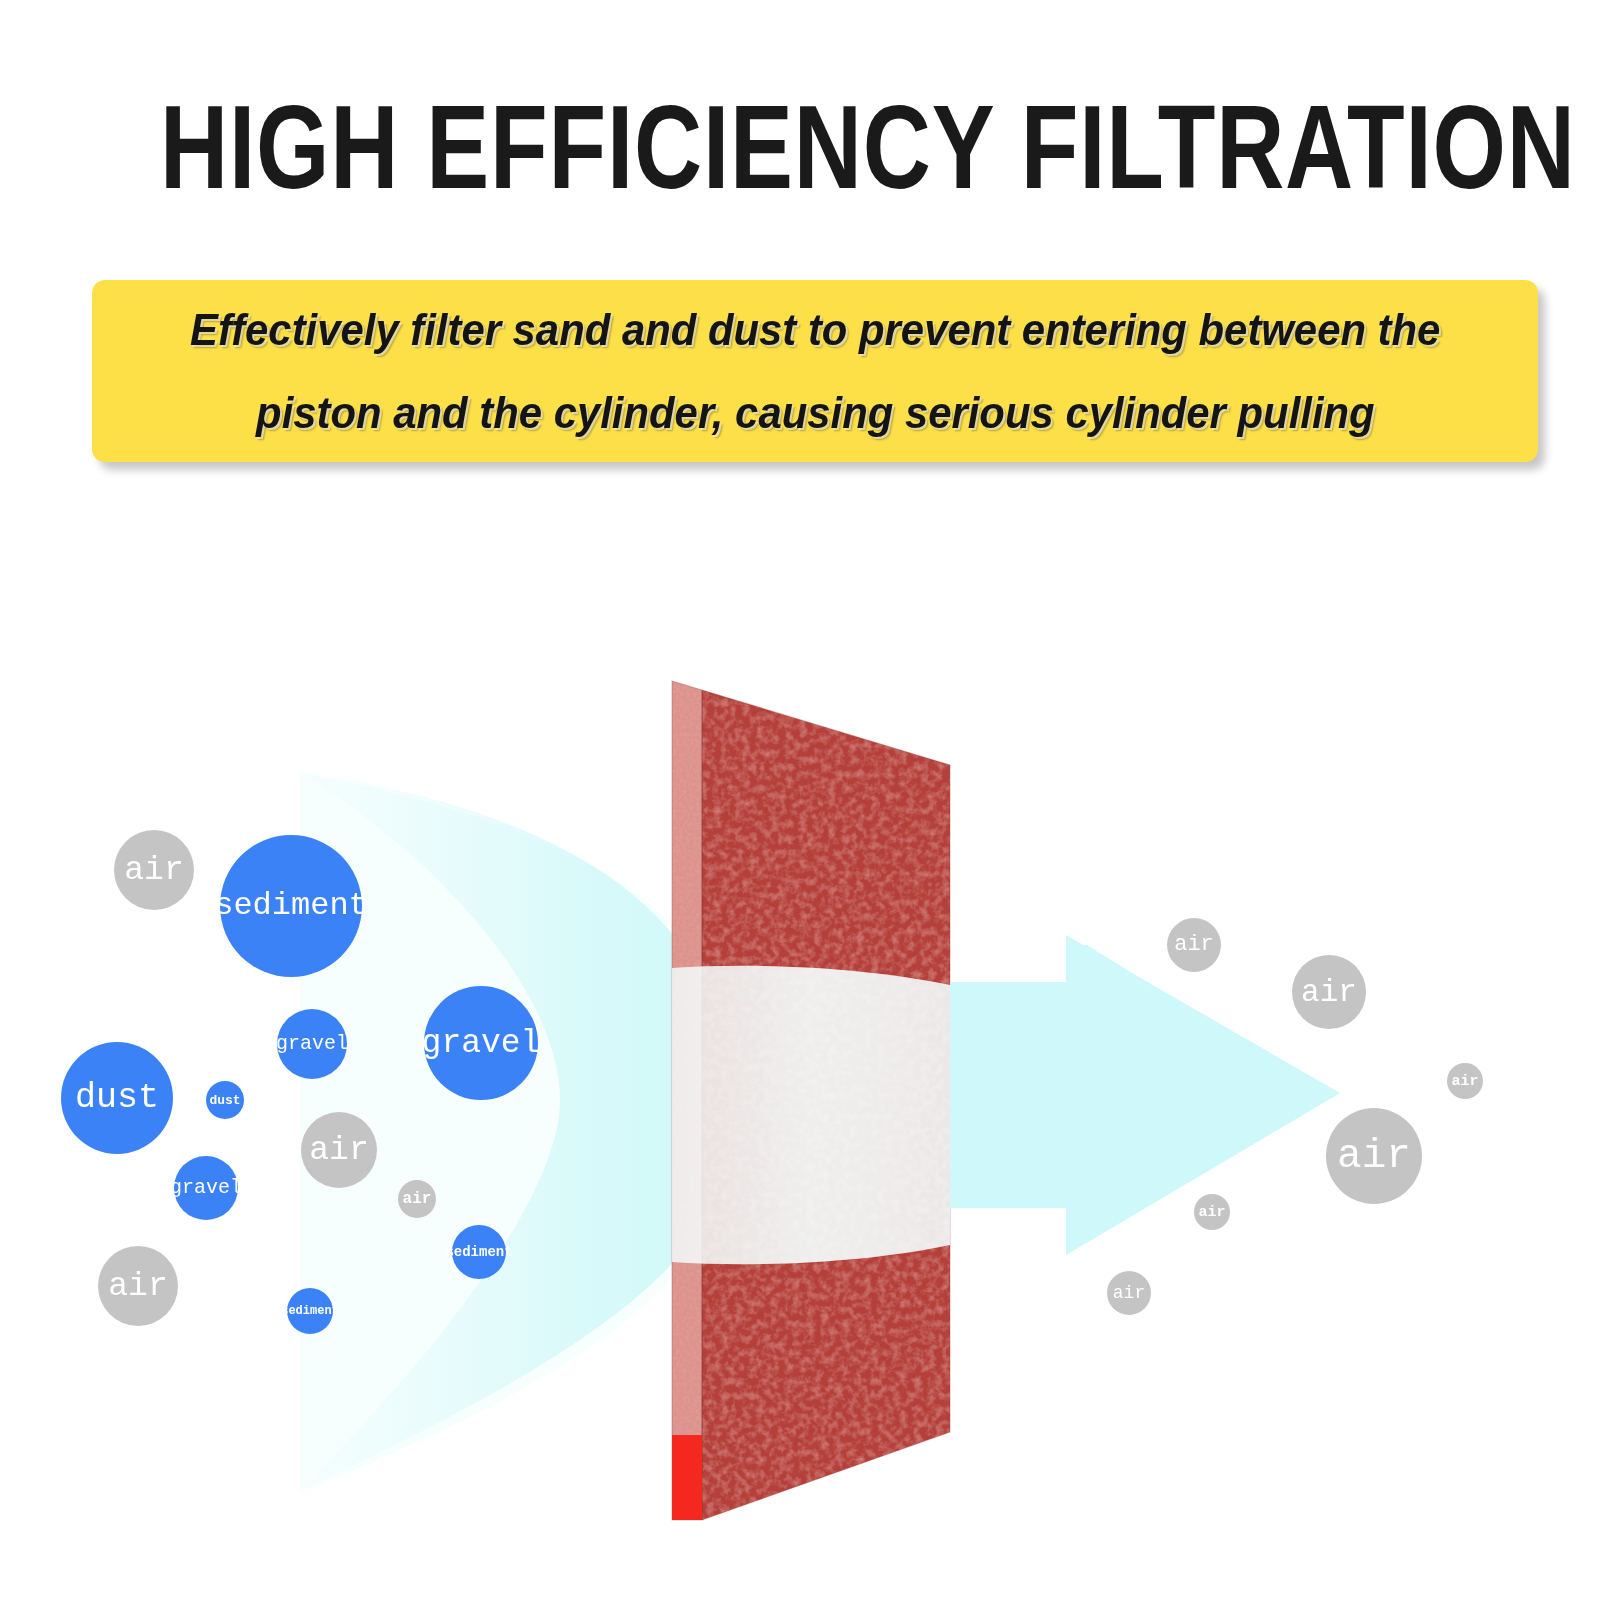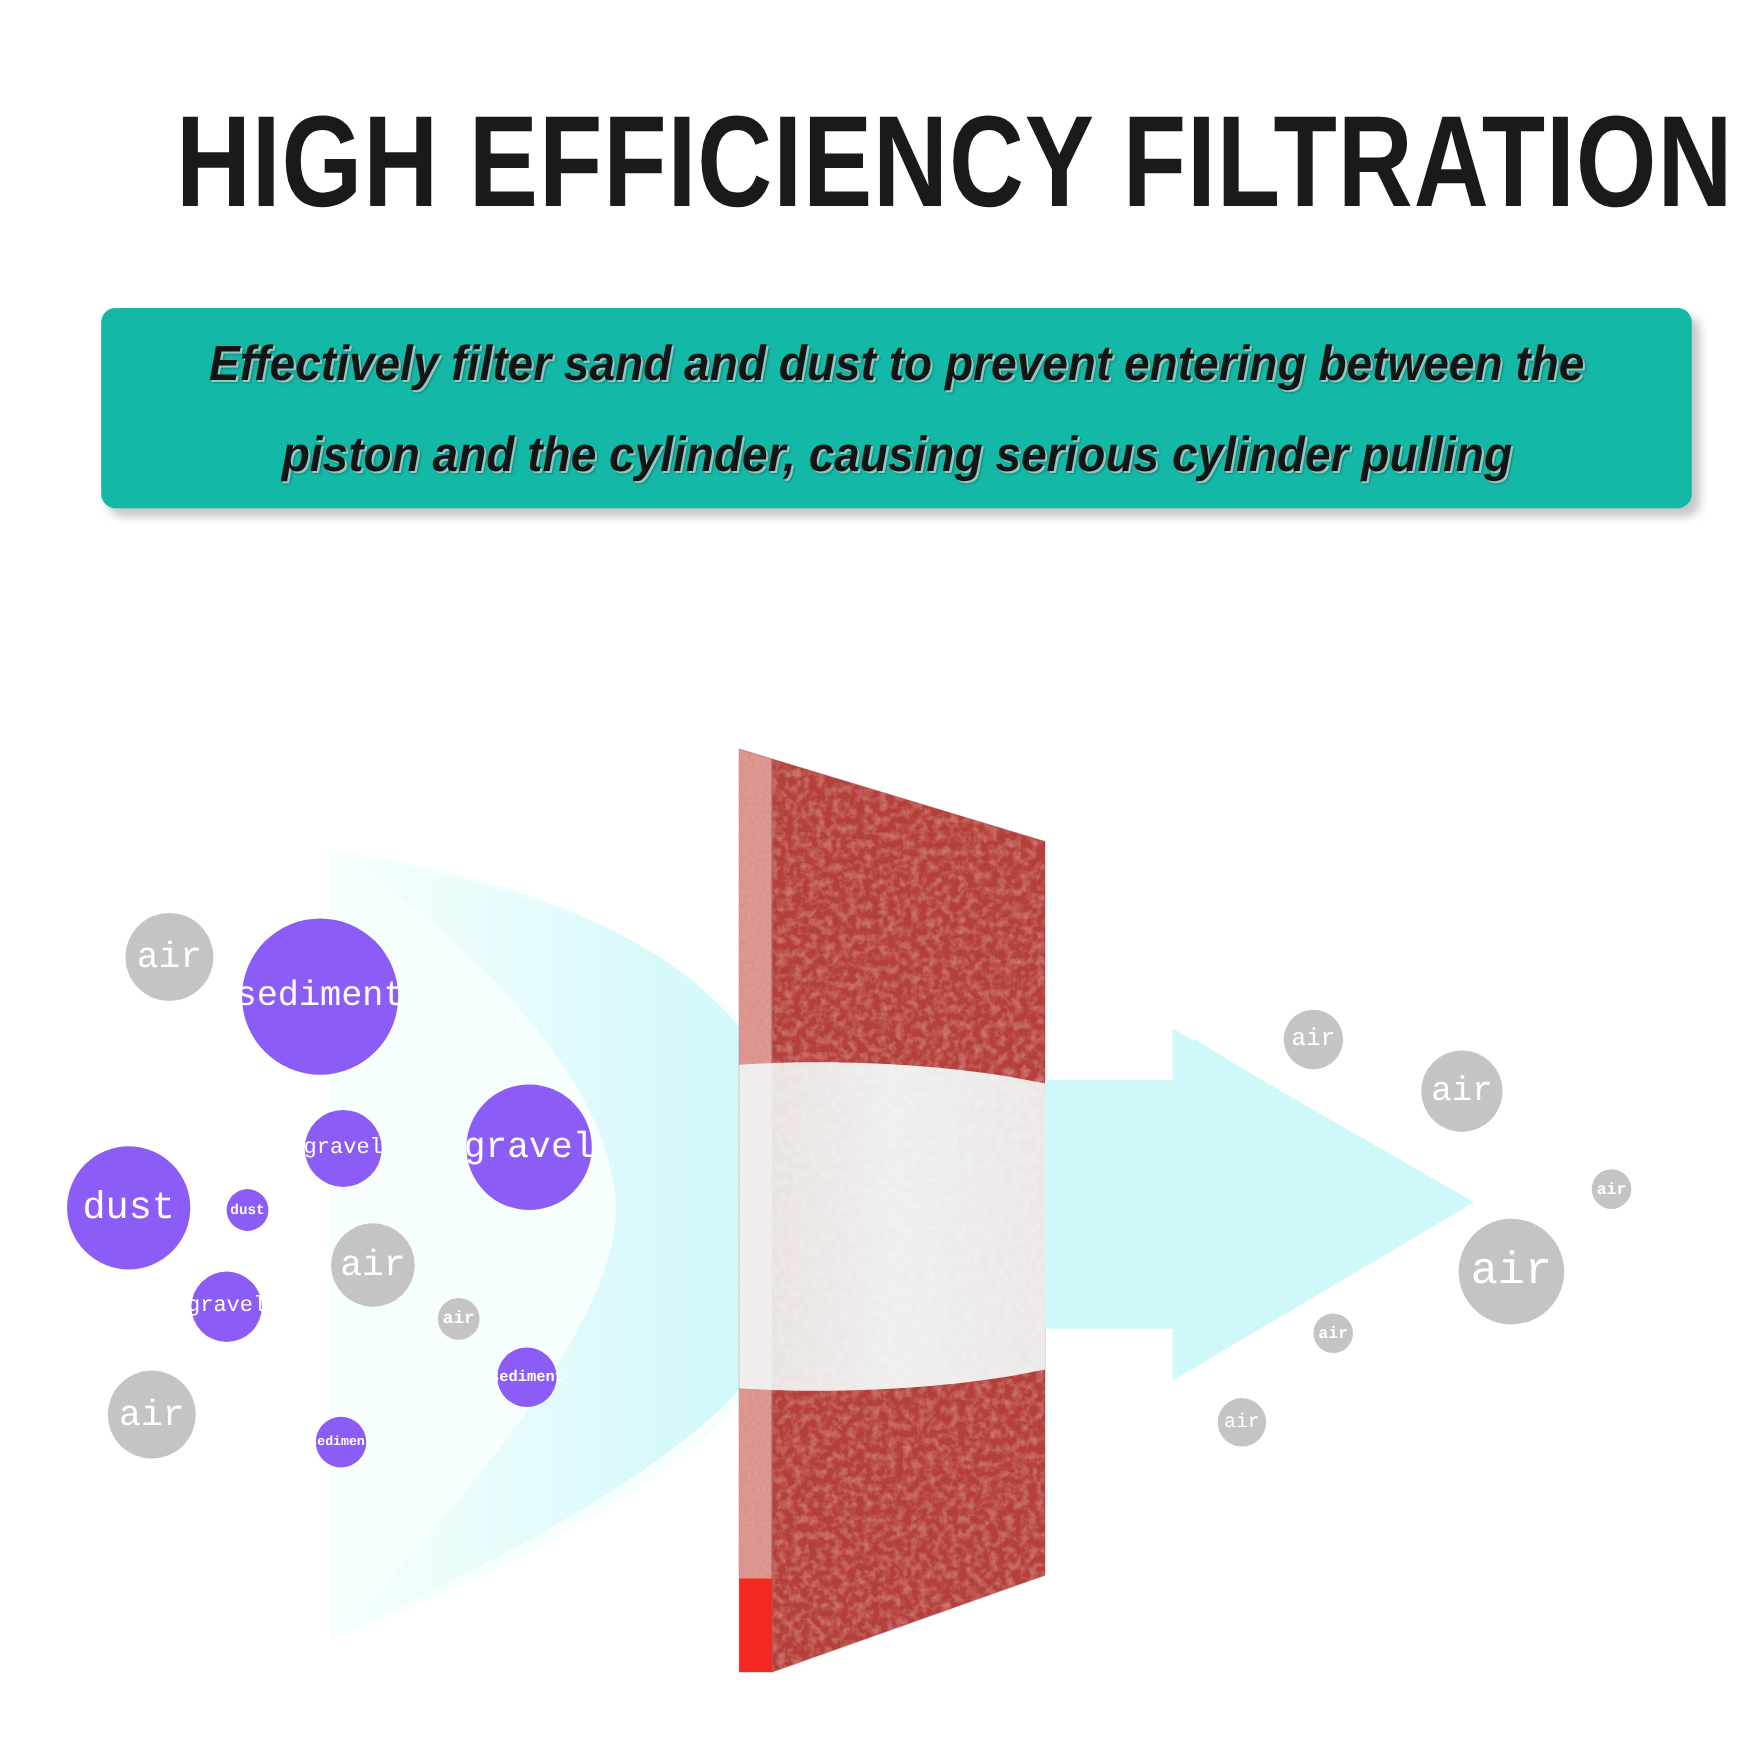--- a/index.html
+++ b/index.html
@@ -23,21 +23,21 @@
     color:#1a1a1a;
     transform:scaleX(0.80);
     transform-origin:50% 50%;
     white-space:nowrap;
     user-select:none;
   }
 
   
   .banner{
     position:absolute;left:92px;top:280px;width:1446px;height:182px;
-    background:#14b8a6;
+    background:#fde047;
     border-radius:13px;
     box-shadow:7px 8px 9px rgba(0,0,0,0.22);
     overflow:hidden;
     text-align:right;
   }
   .banner-inner{
     position:absolute;left:0;top:0;width:100%;height:100%;
     display:flex;flex-direction:column;align-items:center;justify-content:center;
   }
   .banner-line{
@@ -64,21 +64,21 @@
     display:flex;align-items:center;justify-content:center;
     color:#ffffff;
     font-family:Liberation Mono, monospace;
     font-weight:normal;
     text-align:center;
     line-height:1;
     user-select:none;
     white-space:nowrap;
   }
   .bubble.air{background:#c4c4c4;}
-  .bubble.particle{background:#8b5cf6;}
+  .bubble.particle{background:#3b82f6;}
   .bubble.small{font-weight:bold;}
 </style>
 </head>
 <body>
 
 <div id="page">
 
   <div class="title">HIGH EFFICIENCY FILTRATION</div>
 
   <div class="banner">

